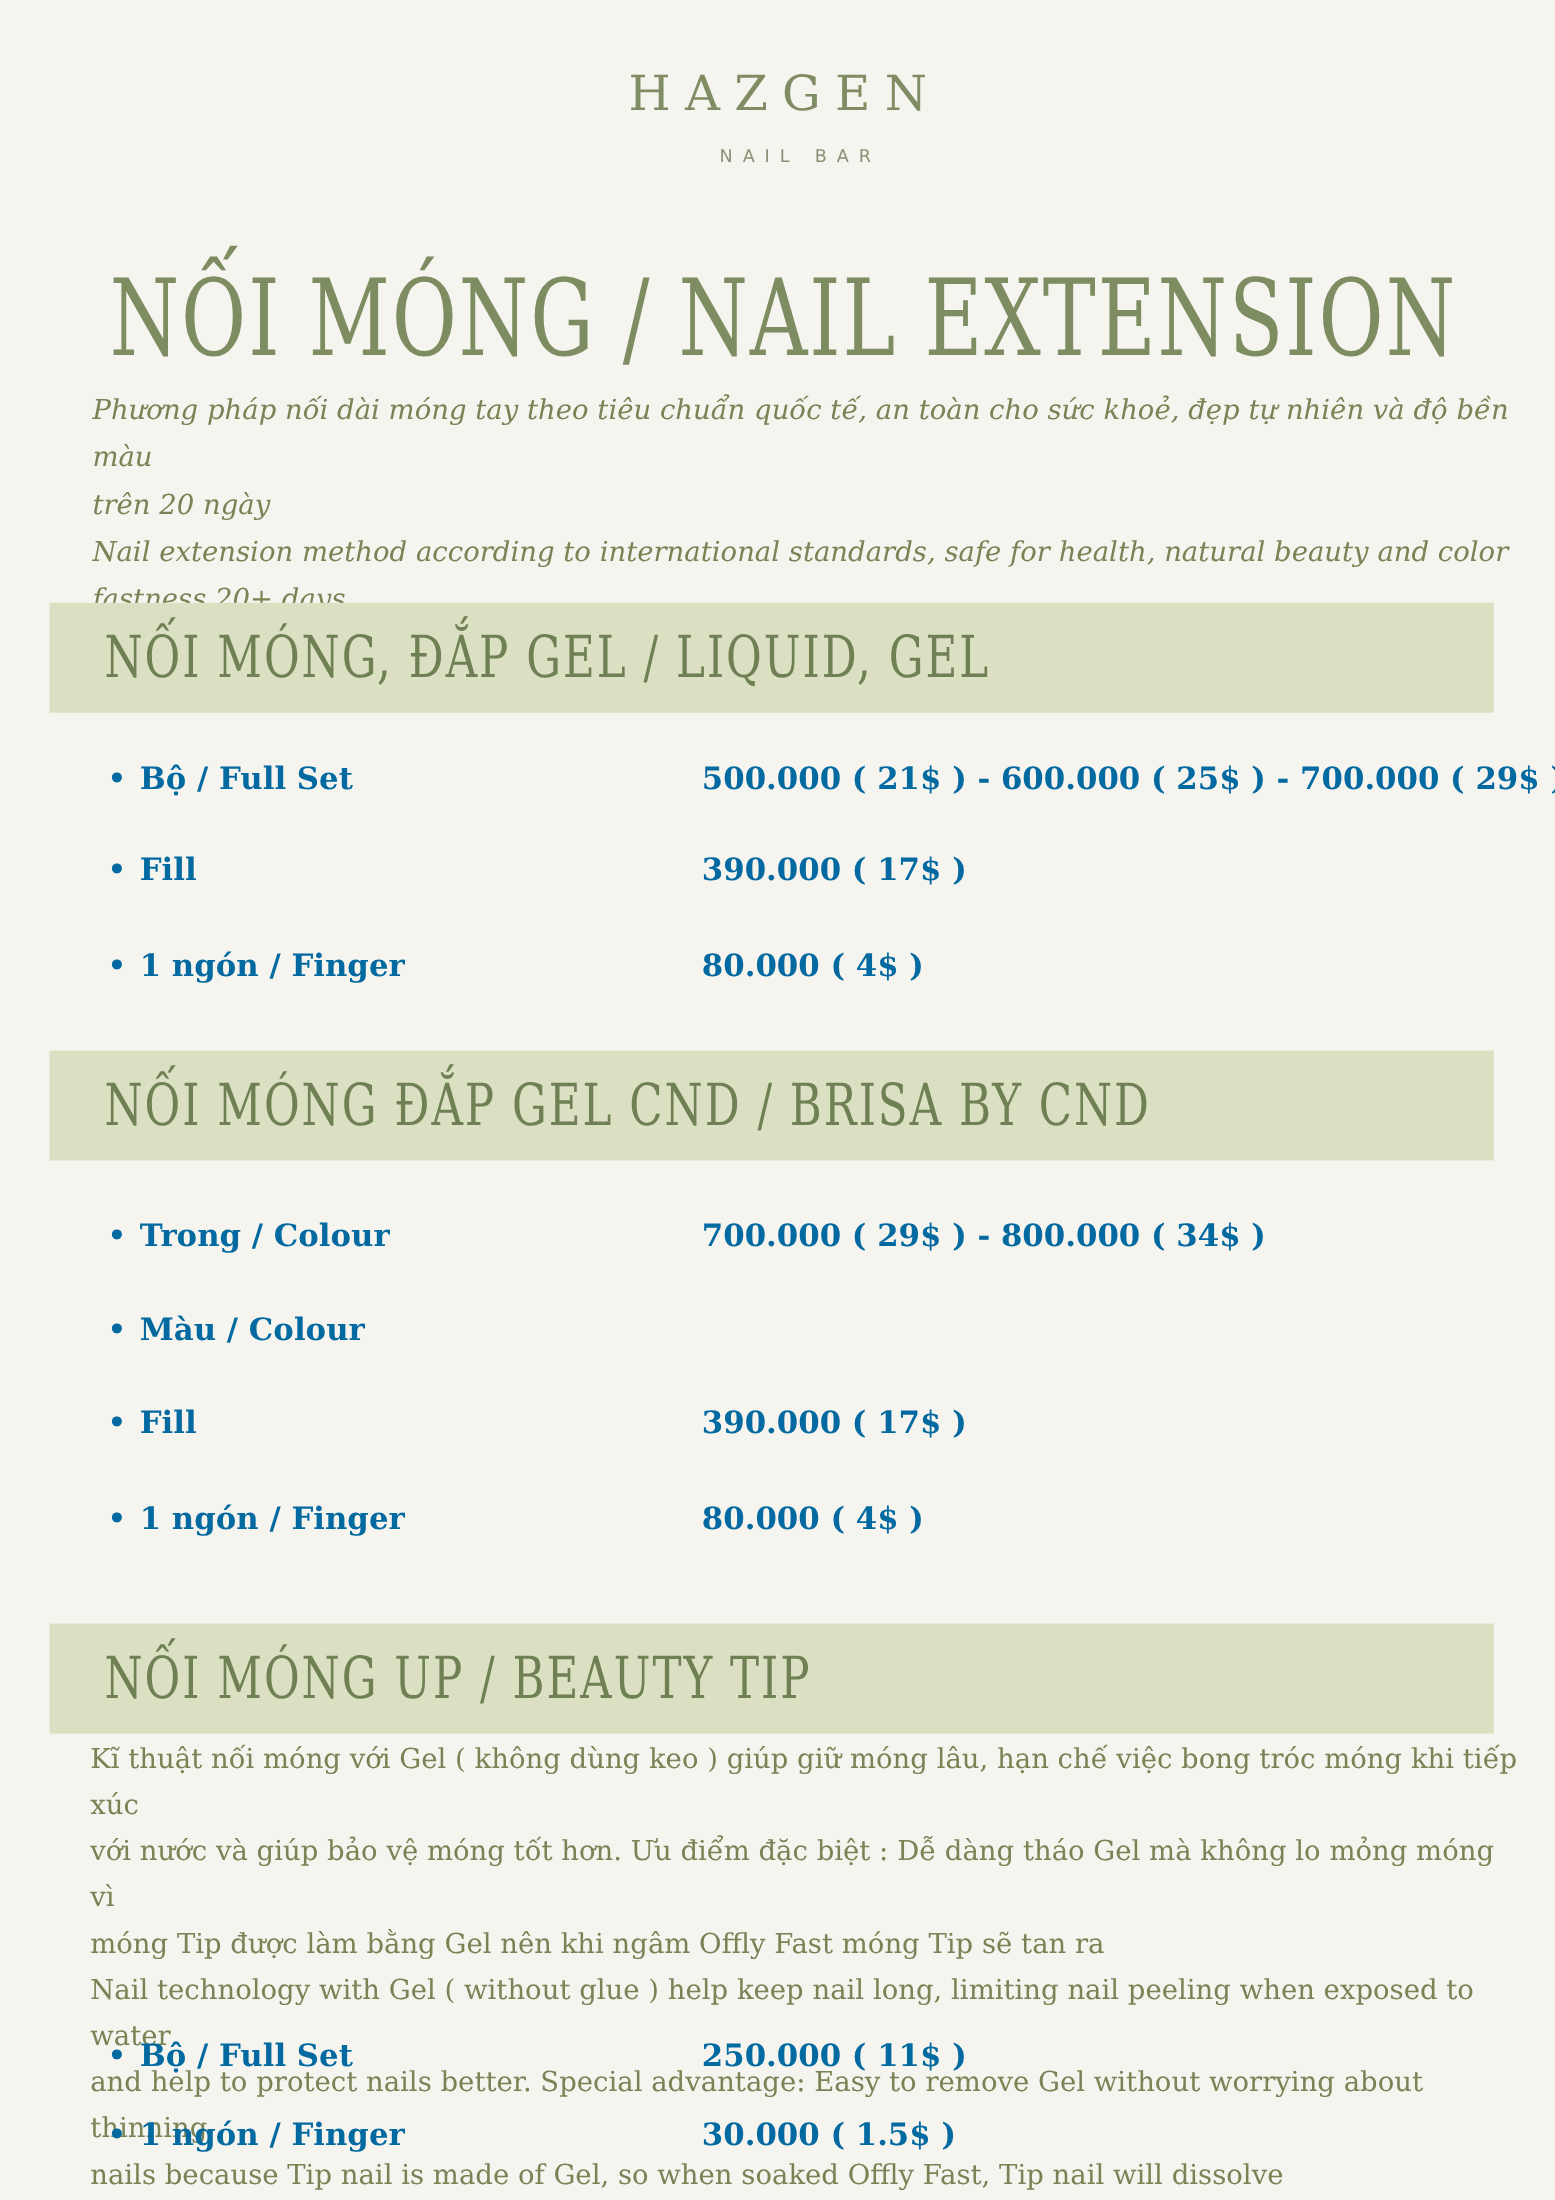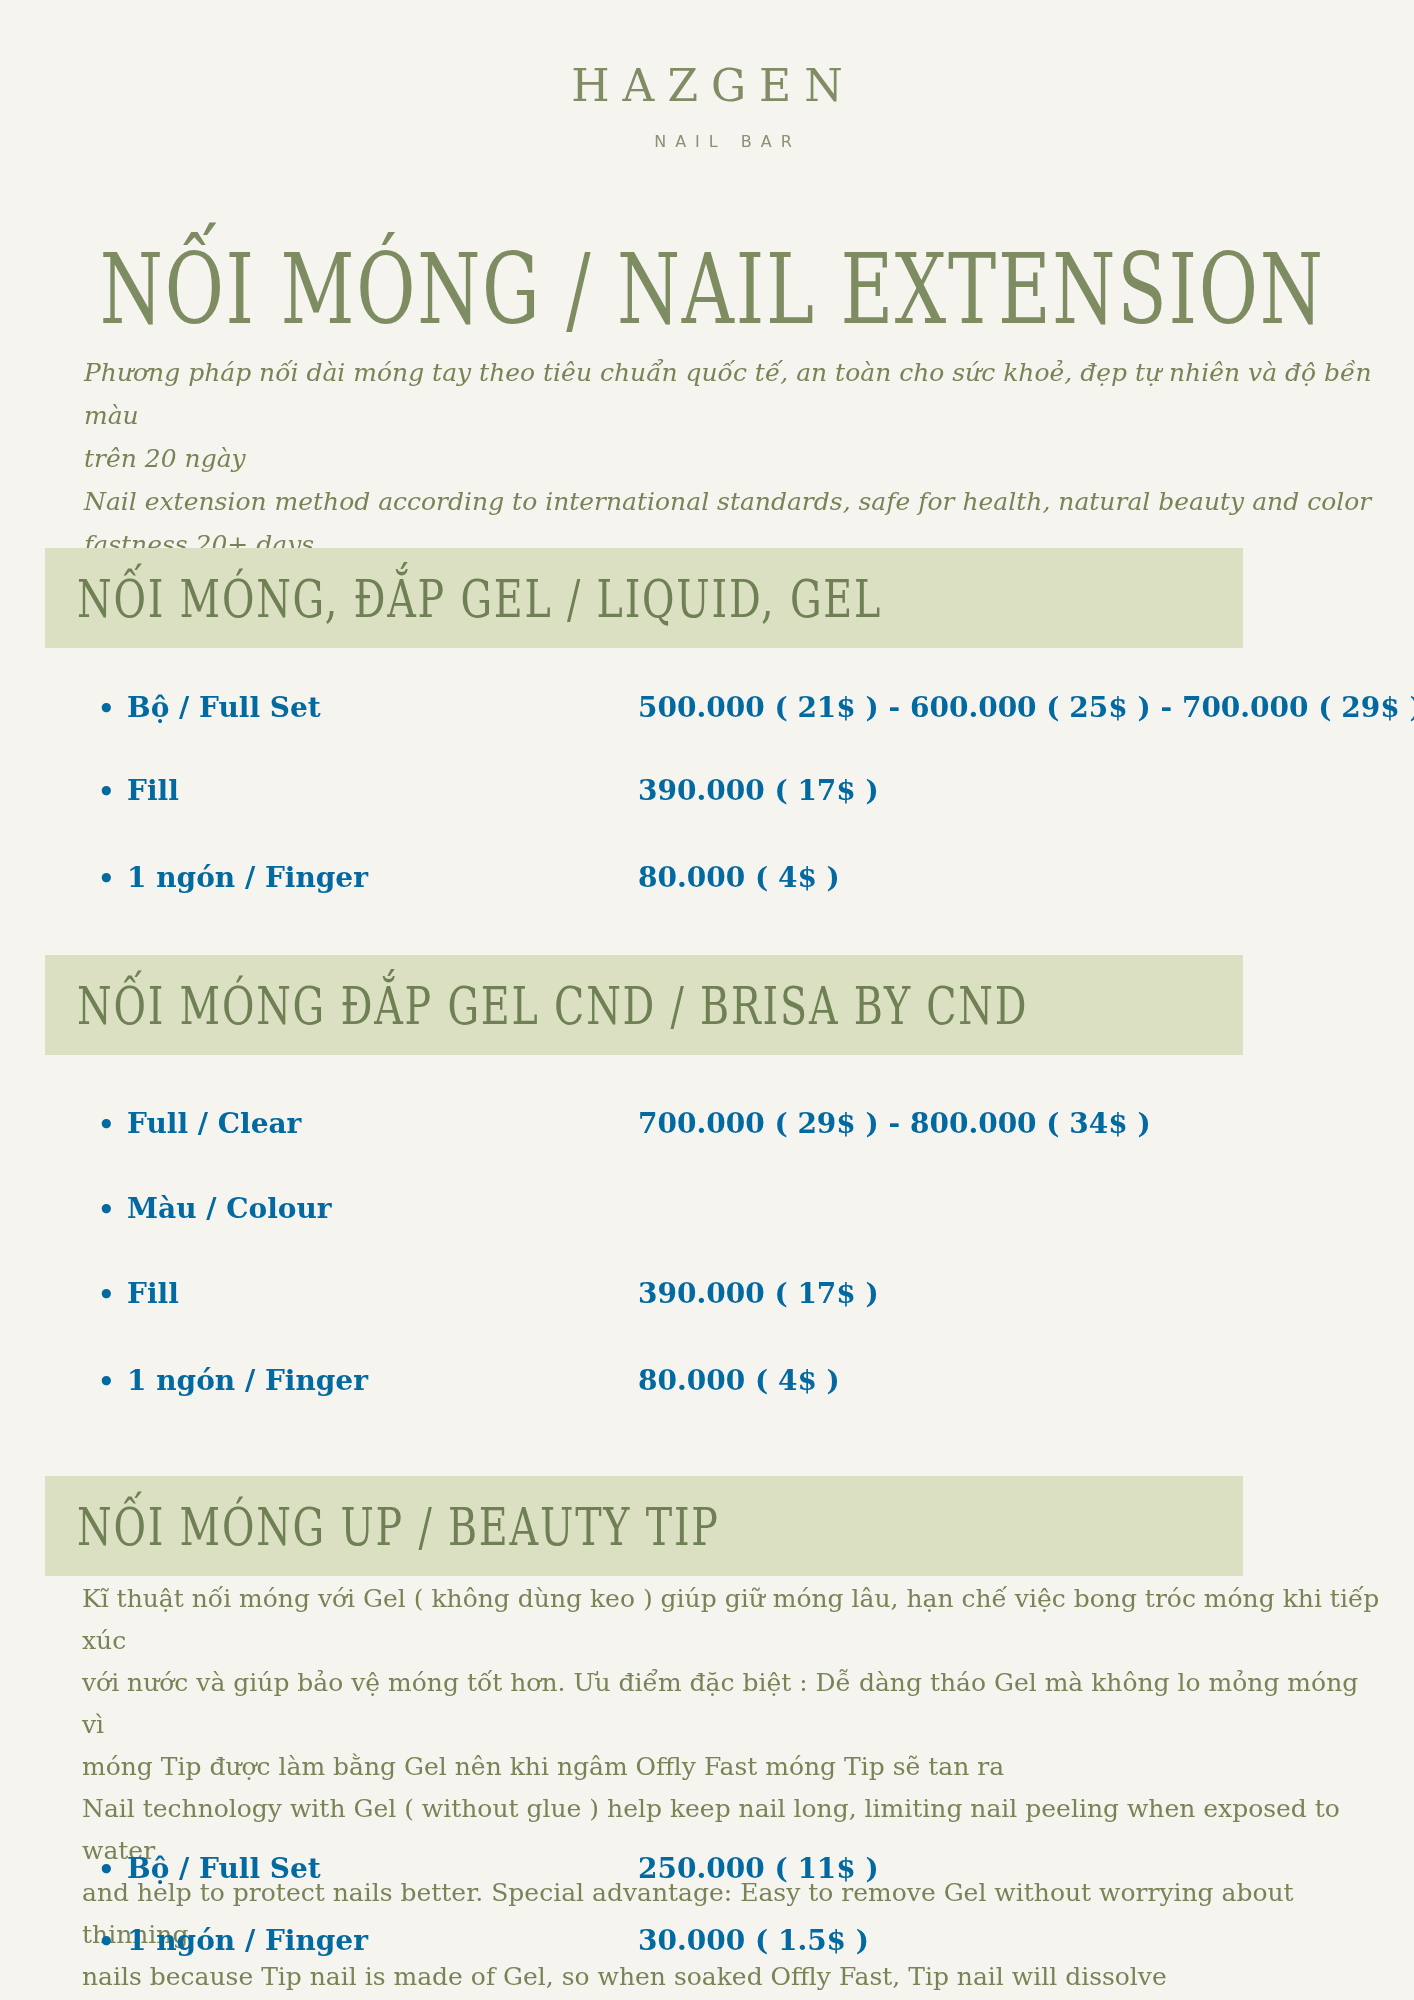--- a/index.html
+++ b/index.html
@@ -46,24 +46,24 @@
   
   .intro{
     position:absolute; top:351px; left:84px; width:1290px;
     font-style:italic;
     font-size:25px; line-height:43px;
     color:#788356;
     white-space:pre-line;
   }
   
   .band{
-    position:absolute; left:45px; width:1198px; height:100px;
+    position:absolute; left:45px; width:1313px; height:100px;
     background:#dce0c2;
     display:flex; align-items:center;
-    padding-left:32px; box-sizing:border-box;
+    padding-left:50px; box-sizing:border-box;
   }
   .band-title{
     display:inline-block;
     font-size:44px;
     letter-spacing:2px;
     color:#6f8054;
     transform:scale(0.9,1.2);
     transform-origin:left center;
     white-space:nowrap;
   }
@@ -130,21 +130,21 @@
     <span class="label">1 ngón / Finger</span>
     <span class="price">80.000 ( 4$ )</span>
   </div>
 
   <div class="band" style="top:955px">
     <span class="band-title">NỐI MÓNG ĐẮP GEL CND / BRISA BY CND</span>
   </div>
 
   <div class="row" style="top:1105px">
     <span class="bullet"></span>
-    <span class="label">Full / Clear</span>
+    <span class="label">Trong / Colour</span>
     <span class="price">700.000 ( 29$ ) - 800.000 ( 34$ )</span>
   </div>
   <div class="row" style="top:1190px">
     <span class="bullet"></span>
     <span class="label">Màu / Colour</span>
   </div>
   <div class="row" style="top:1275px">
     <span class="bullet"></span>
     <span class="label">Fill</span>
     <span class="price">390.000 ( 17$ )</span>

